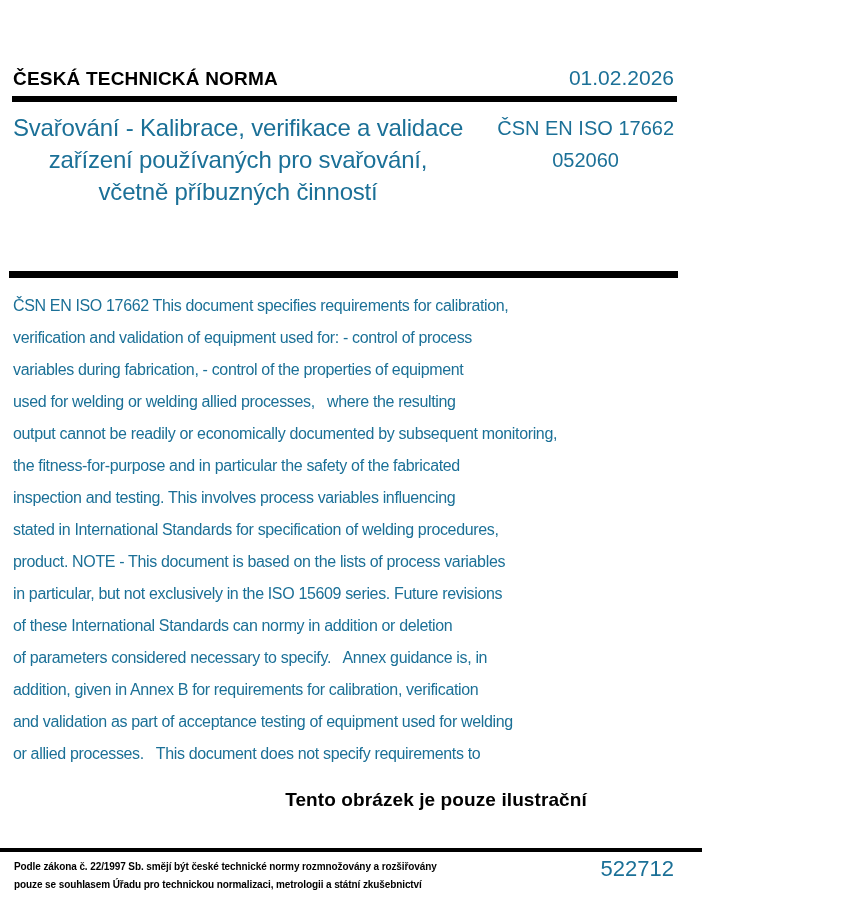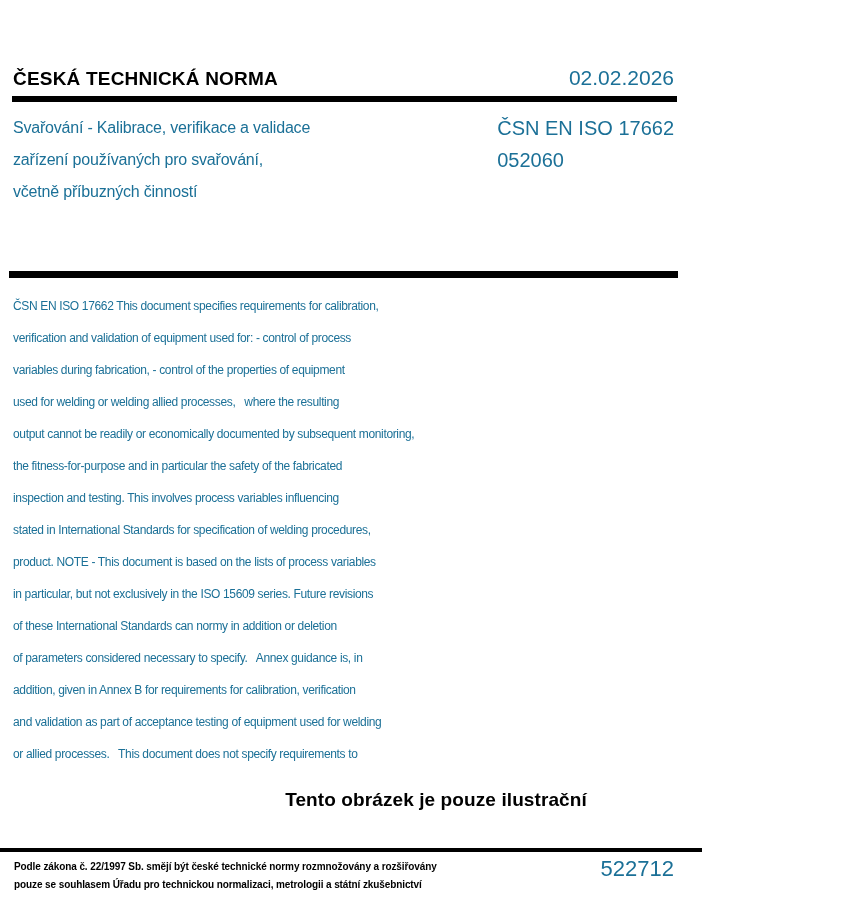--- a/index.html
+++ b/index.html
@@ -46,38 +46,39 @@
   .title-section {
     position: absolute;
     top: 112px;
     left: 13px;
     right: 28px;
     display: flex;
     justify-content: space-between;
     align-items: flex-start;
   }
   .std-title {
-    font-size: 16px;
+    font-size: 24px;
     line-height: 32px;
     color: var(--accent, #1b7097);
     letter-spacing: -0.2px;
+    text-align: center;
   }
   .std-ref {
     font-size: 20px;
     line-height: 32px;
     color: var(--accent, #1b7097);
-    text-align: left;
+    text-align: center;
     white-space: nowrap;
   }
   .abstract {
     position: absolute;
     top: 290px;
     left: 13px;
     right: 18px;
-    font-size: 12px;
+    font-size: 16px;
     line-height: 32px;
     letter-spacing: -0.35px;
     color: var(--accent, #1b7097);
   }
   .abstract .line {
     white-space: pre-wrap;
   }
   .illustration-note {
     position: absolute;
     top: 789px;
@@ -112,21 +113,21 @@
     margin-top: -2px;
   }
 </style>
 </head>
 <body>
 
 <div class="page">
 
   <div class="header-row">
     <span class="header-title">ČESKÁ TECHNICKÁ NORMA</span>
-    <span class="header-date">02.02.2026</span>
+    <span class="header-date">01.02.2026</span>
   </div>
 
   <div class="rule rule-1"></div>
 
   <div class="title-section">
     <div class="std-title">
       <div>Svařování - Kalibrace, verifikace a validace</div>
       <div>zařízení používaných pro svařování,</div>
       <div>včetně příbuzných činností</div>
     </div>

